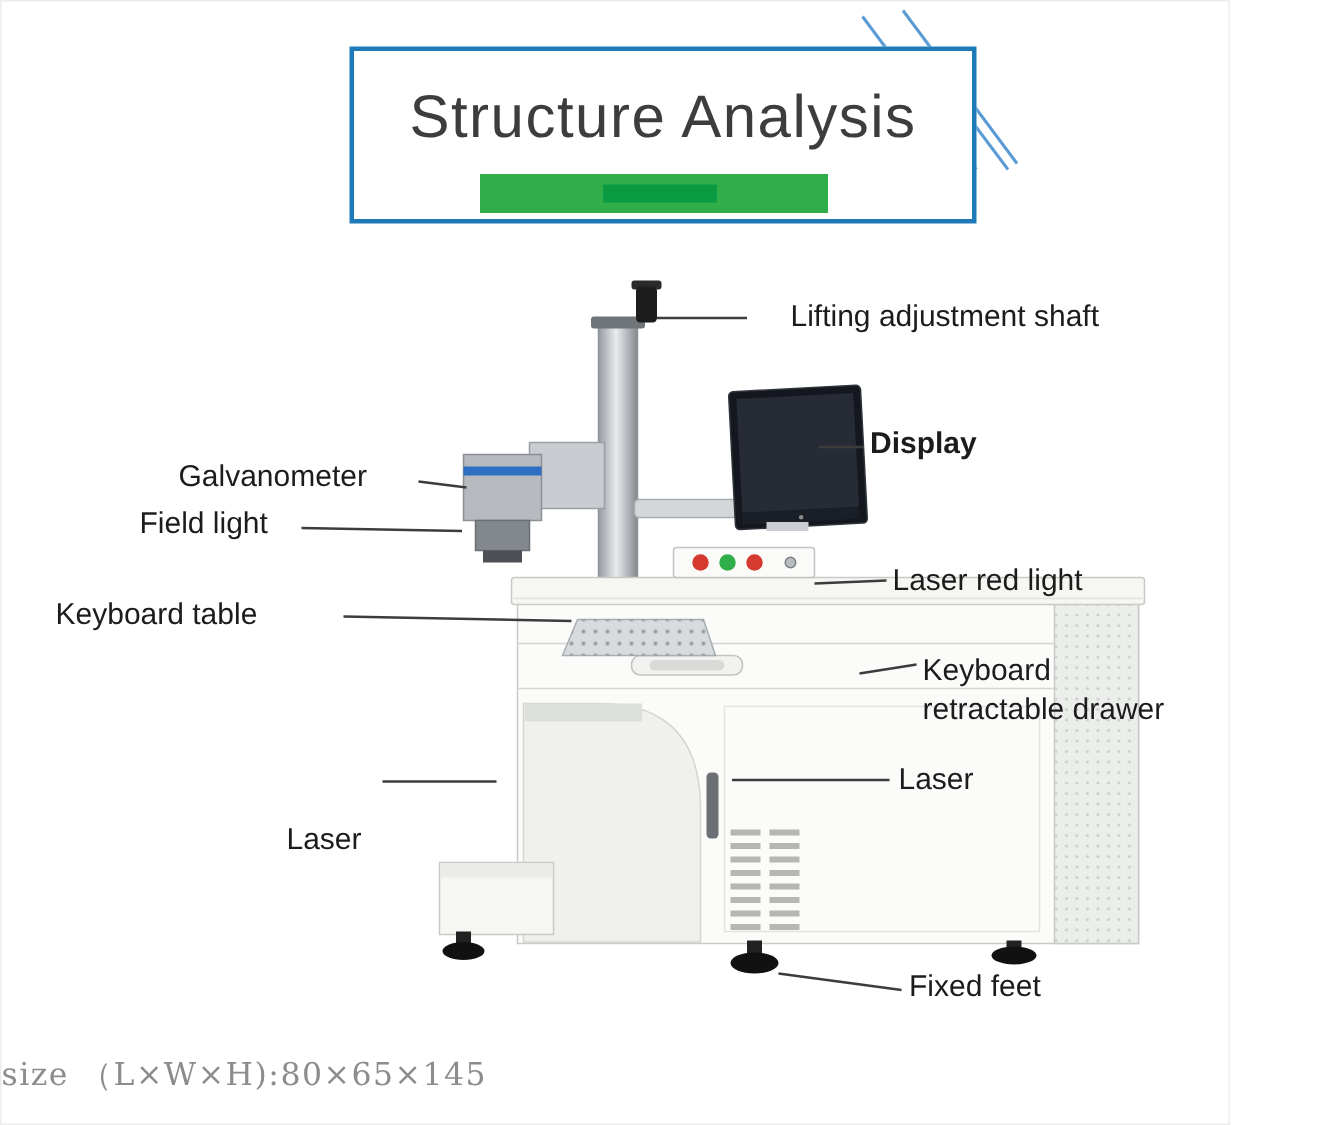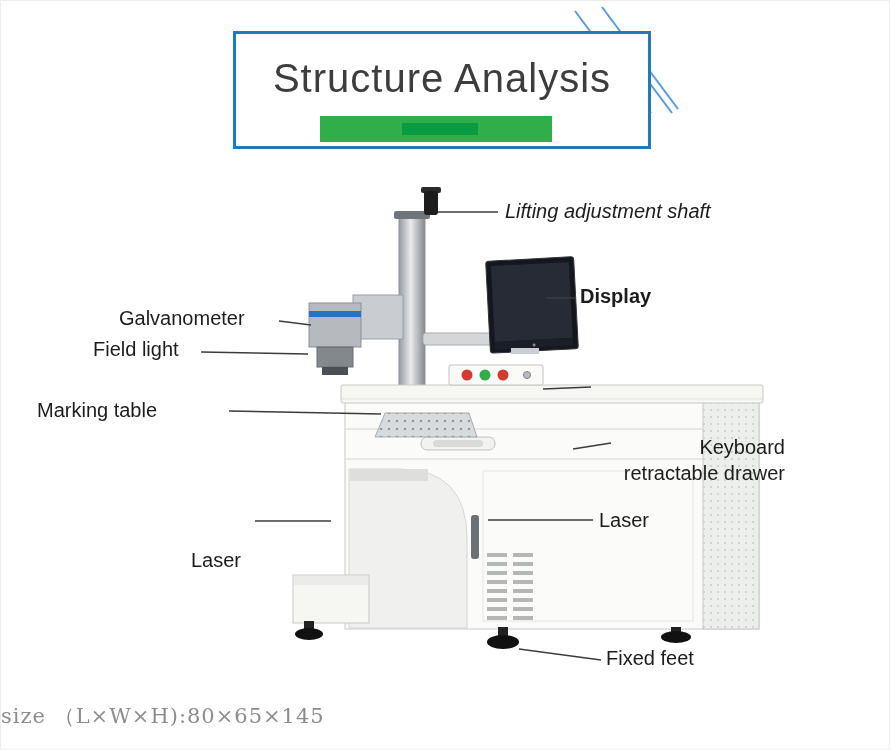--- a/index.html
+++ b/index.html
@@ -1,17 +1,17 @@
 <!DOCTYPE html>
 <html><head>
 <meta charset="utf-8">
 <style>
   html,body{margin:0;padding:0;background:#ffffff;}
   #page{
-    position:relative;width:890px;height:750px;background:#ffffff;
+    position:relative;width:820px;height:750px;background:#ffffff;
     font-family:"Liberation Sans",sans-serif;overflow:hidden;
     box-sizing:border-box;border:1px solid #ececec;
   }
   #machine-svg{position:absolute;left:0;top:0;z-index:1;}
   .title-box{
     position:absolute;left:232px;top:30px;width:418px;height:118px;
     border:3px solid #1e7ab8;background:#ffffff;z-index:2;box-sizing:border-box;
   }
   .title-text{
     margin-top:22px;text-align:center;font-size:40px;color:#3d3d3d;
@@ -19,21 +19,21 @@
   }
   .green-bar{
     position:absolute;left:84px;top:82px;width:232px;height:26px;background:#2fae49;
   }
   .green-bar-inner{
     position:absolute;left:82px;top:7px;width:76px;height:12px;background:#0a9a42;
   }
   .label{
     position:absolute;z-index:3;font-size:20px;color:#1c1c1c;white-space:nowrap;
   }
-  .label.wrap{white-space:normal;line-height:26px;text-align:right;}
+  .label.wrap{white-space:normal;line-height:26px;}
   .size-caption{
     position:absolute;left:0;top:701px;width:840px;text-align:left;z-index:3;
     font-family:"DejaVu Serif",serif;font-size:21px;color:#8c8c8c;letter-spacing:1px;
   }
 </style>
 </head>
 <body>
 
 <div id="page">
 
@@ -164,25 +164,26 @@
     </g>
   </svg>
 
   <div class="title-box">
     <div class="title-text">Structure Analysis</div>
     <div class="green-bar">
       <div class="green-bar-inner"></div>
     </div>
   </div>
 
-  <div class="label" style="left:504px;top:199px;font-style:italic;">Lifting adjustment shaft</div>
+  <div class="label" style="left:526px;top:199px;">Lifting adjustment shaft</div>
   <div class="label" style="left:579px;top:284px;font-weight:bold;">Display</div>
   <div class="label" style="left:118px;top:306px;width:140px;">Galvanometer</div>
   <div class="label" style="left:92px;top:337px;">Field light</div>
-  <div class="label" style="left:36px;top:398px;">Marking table</div>
+  <div class="label" style="left:594px;top:375px;">Laser red light</div>
+  <div class="label" style="left:36px;top:398px;">Keyboard table</div>
   <div class="label wrap" style="left:614px;top:433px;width:170px;">Keyboard retractable drawer</div>
   <div class="label" style="left:190px;top:508px;margin-top:40px;">Laser</div>
   <div class="label" style="left:598px;top:508px;">Laser</div>
   <div class="label" style="left:605px;top:646px;">Fixed feet</div>
 
   <div class="size-caption">size （L×W×H):80×65×145</div>
 
 </div>
 
 </body></html>

